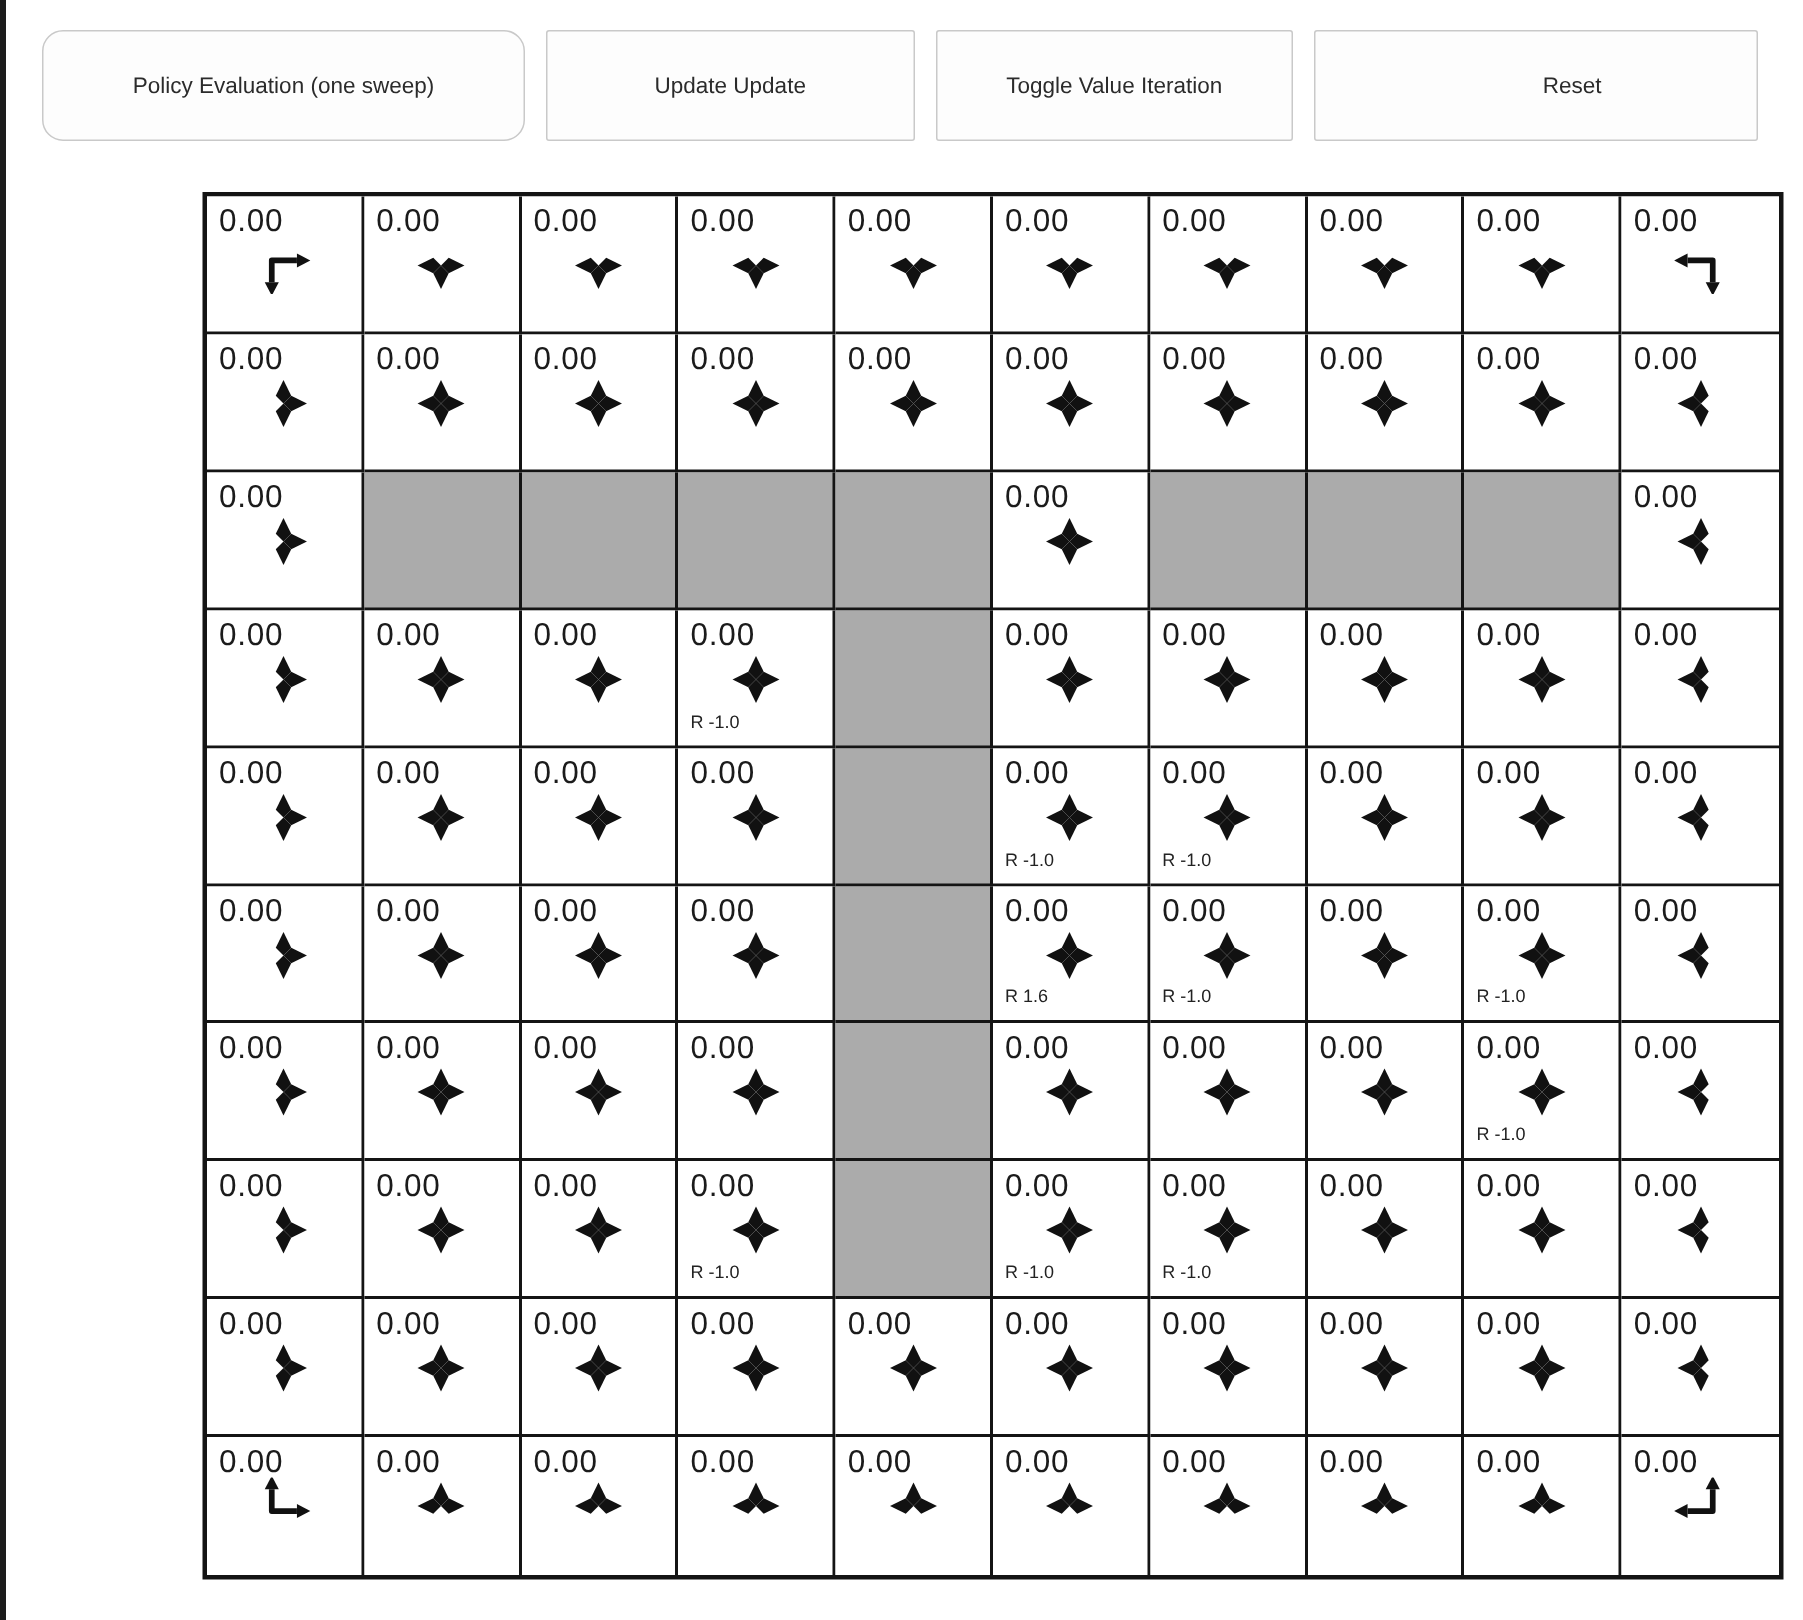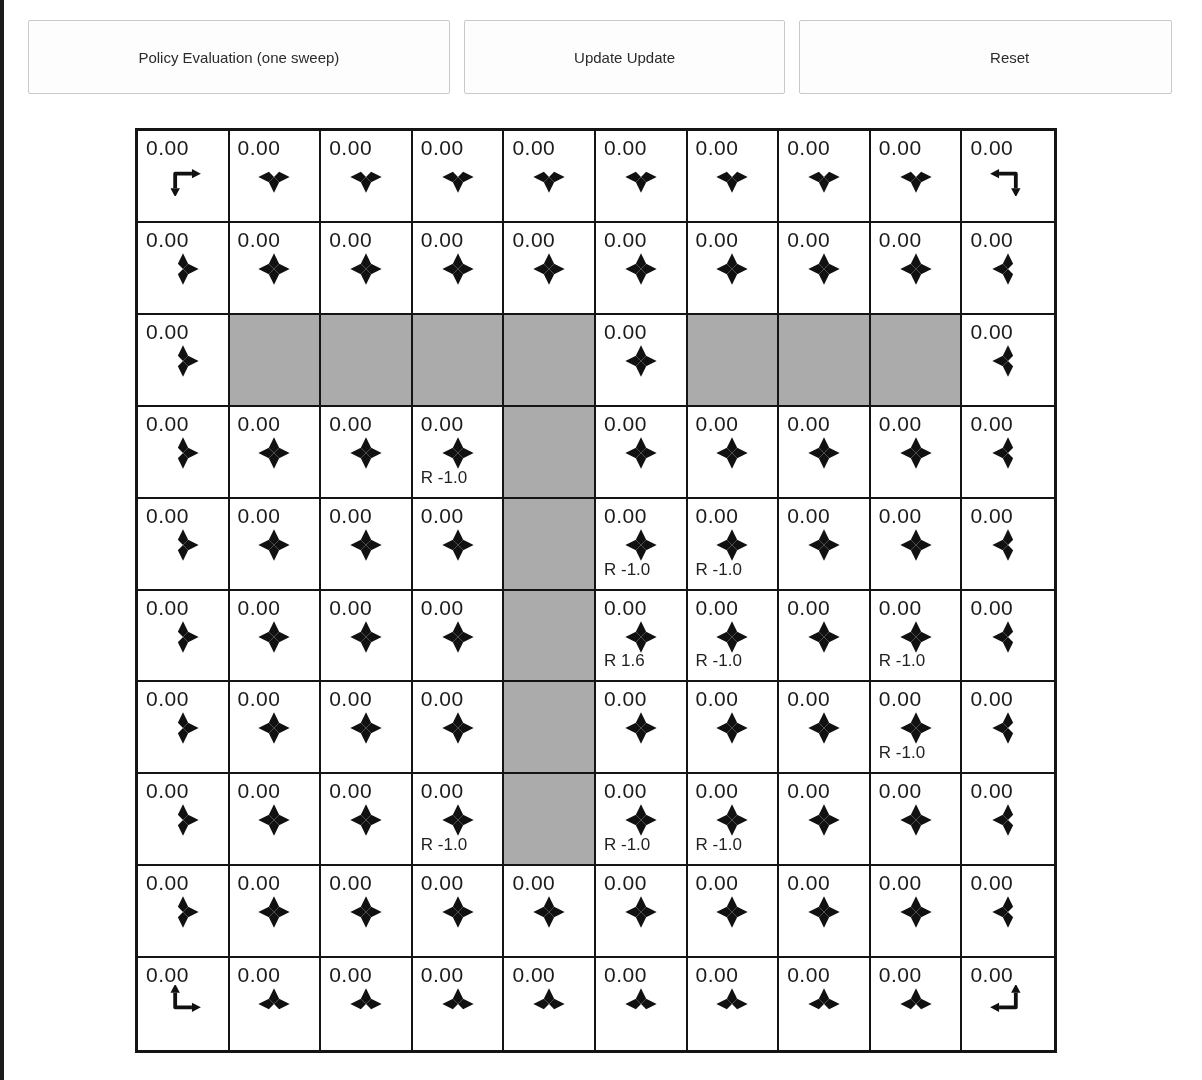--- a/index.html
+++ b/index.html
@@ -23,27 +23,27 @@
   .toolbar button{
     background:#fdfdfd;
     border:1px solid #c9c9c9;
     border-radius:2px;
     font-family:"Liberation Sans", sans-serif;
     font-size:15px;
     color:#2b2b2b;
     cursor:pointer;
     padding:0;
   }
-  .toolbar button.b1{flex:1.34;}
+  .toolbar button.b1{flex:1.34;border-radius:14px;}
   .toolbar button.b2{flex:1.02;}
   .toolbar button.b3{flex:0.99;}
   .toolbar button.b4{flex:1.03;padding-left:48px;}
   .grid{
     margin:34px 0 0 135px;
-    width:922px;height:925px;
+    width:1054px;height:925px;
     box-sizing:border-box;
     border:3px solid #141414;
     display:grid;
     grid-template-columns:repeat(10,1fr);
     grid-template-rows:repeat(10,1fr);
     background:#ffffff;
   }
   .cell{
     position:relative;
     border-right:2px solid #141414;
@@ -63,32 +63,33 @@
   }
   .cell .arrows{
     position:absolute;
     left:50%;top:27px;
     transform:translateX(-50%);
     width:38px;height:38px;
   }
   .cell .reward{
     position:absolute;
     left:8px;bottom:9px;
-    font-size:17px;
+    font-size:12px;
     color:#222222;
   }
 </style>
 </head>
 <body>
 
 <div class="window-edge"></div>
 
 <div class="toolbar">
   <button class="b1">Policy Evaluation (one sweep)</button>
   <button class="b2">Update Update</button>
+  <button class="b3">Toggle Value Iteration</button>
   <button class="b4">Reset</button>
 </div>
 
 <div class="grid" id="grid">
     <div class="cell">
       <span class="val">0.00</span>
       <svg viewBox="-17 -17 34 34" class="arrows">
         <path d="M -7 10 L -7 -3 L 8 -3" fill="none" stroke="#111111" stroke-width="3.4" stroke-linejoin="round" stroke-linecap="butt"></path>
         <polygon points="-11.2,10 -2.8,10 -7,18" fill="#111111"></polygon>
         <polygon points="8,-7.2 8,1.2000000000000002 16,-3" fill="#111111"></polygon>

